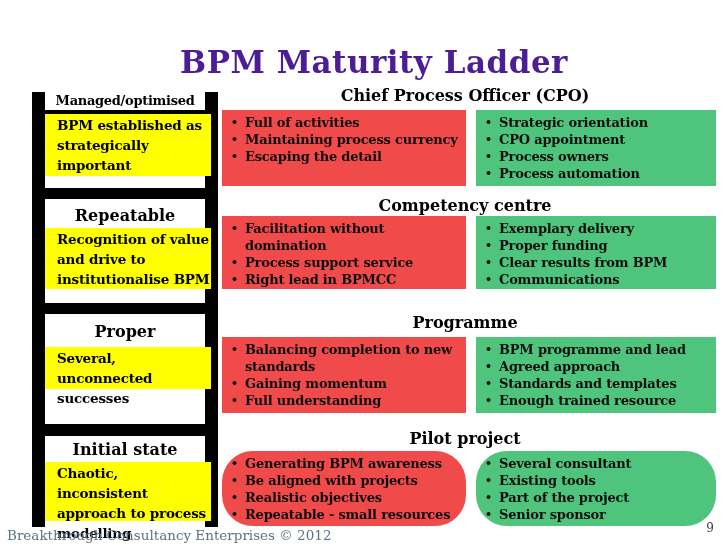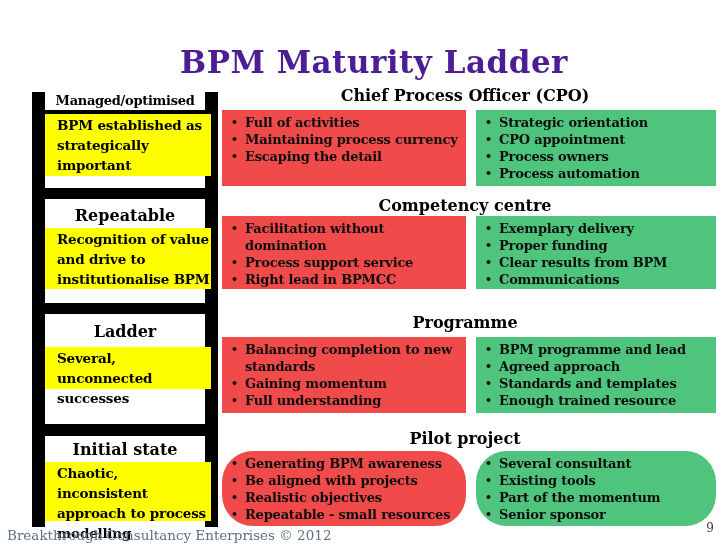--- a/index.html
+++ b/index.html
@@ -79,21 +79,21 @@
       <div>important</div>
     </div>
 
     <div class="lheader lh2">Repeatable</div>
     <div class="ybox y2">
       <div>Recognition of value</div>
       <div>and drive to</div>
       <div>institutionalise BPM</div>
     </div>
 
-    <div class="lheader lh3">Ladder</div>
+    <div class="lheader lh3">Proper</div>
     <div class="ybox y3">
       <div>Several, unconnected</div>
       <div>successes</div>
     </div>
 
     <div class="lheader lh4">Initial state</div>
     <div class="ybox y4">
       <div>Chaotic, inconsistent</div>
       <div>approach to process</div>
       <div>modelling</div>
@@ -157,21 +157,21 @@
       <li>Generating BPM awareness</li>
       <li>Be aligned with projects</li>
       <li>Realistic objectives</li>
       <li>Repeatable - small resources</li>
     </ul>
   </div>
   <div class="panel green row4">
     <ul class="bullets">
       <li>Several consultant</li>
       <li>Existing tools</li>
-      <li>Part of the momentum</li>
+      <li>Part of the project</li>
       <li>Senior sponsor</li>
     </ul>
   </div>
 
   <div class="credit">Breakthrough Consultancy Enterprises © 2012</div>
   <div class="page-num">9</div>
 
 </div>
 
 </body></html>

